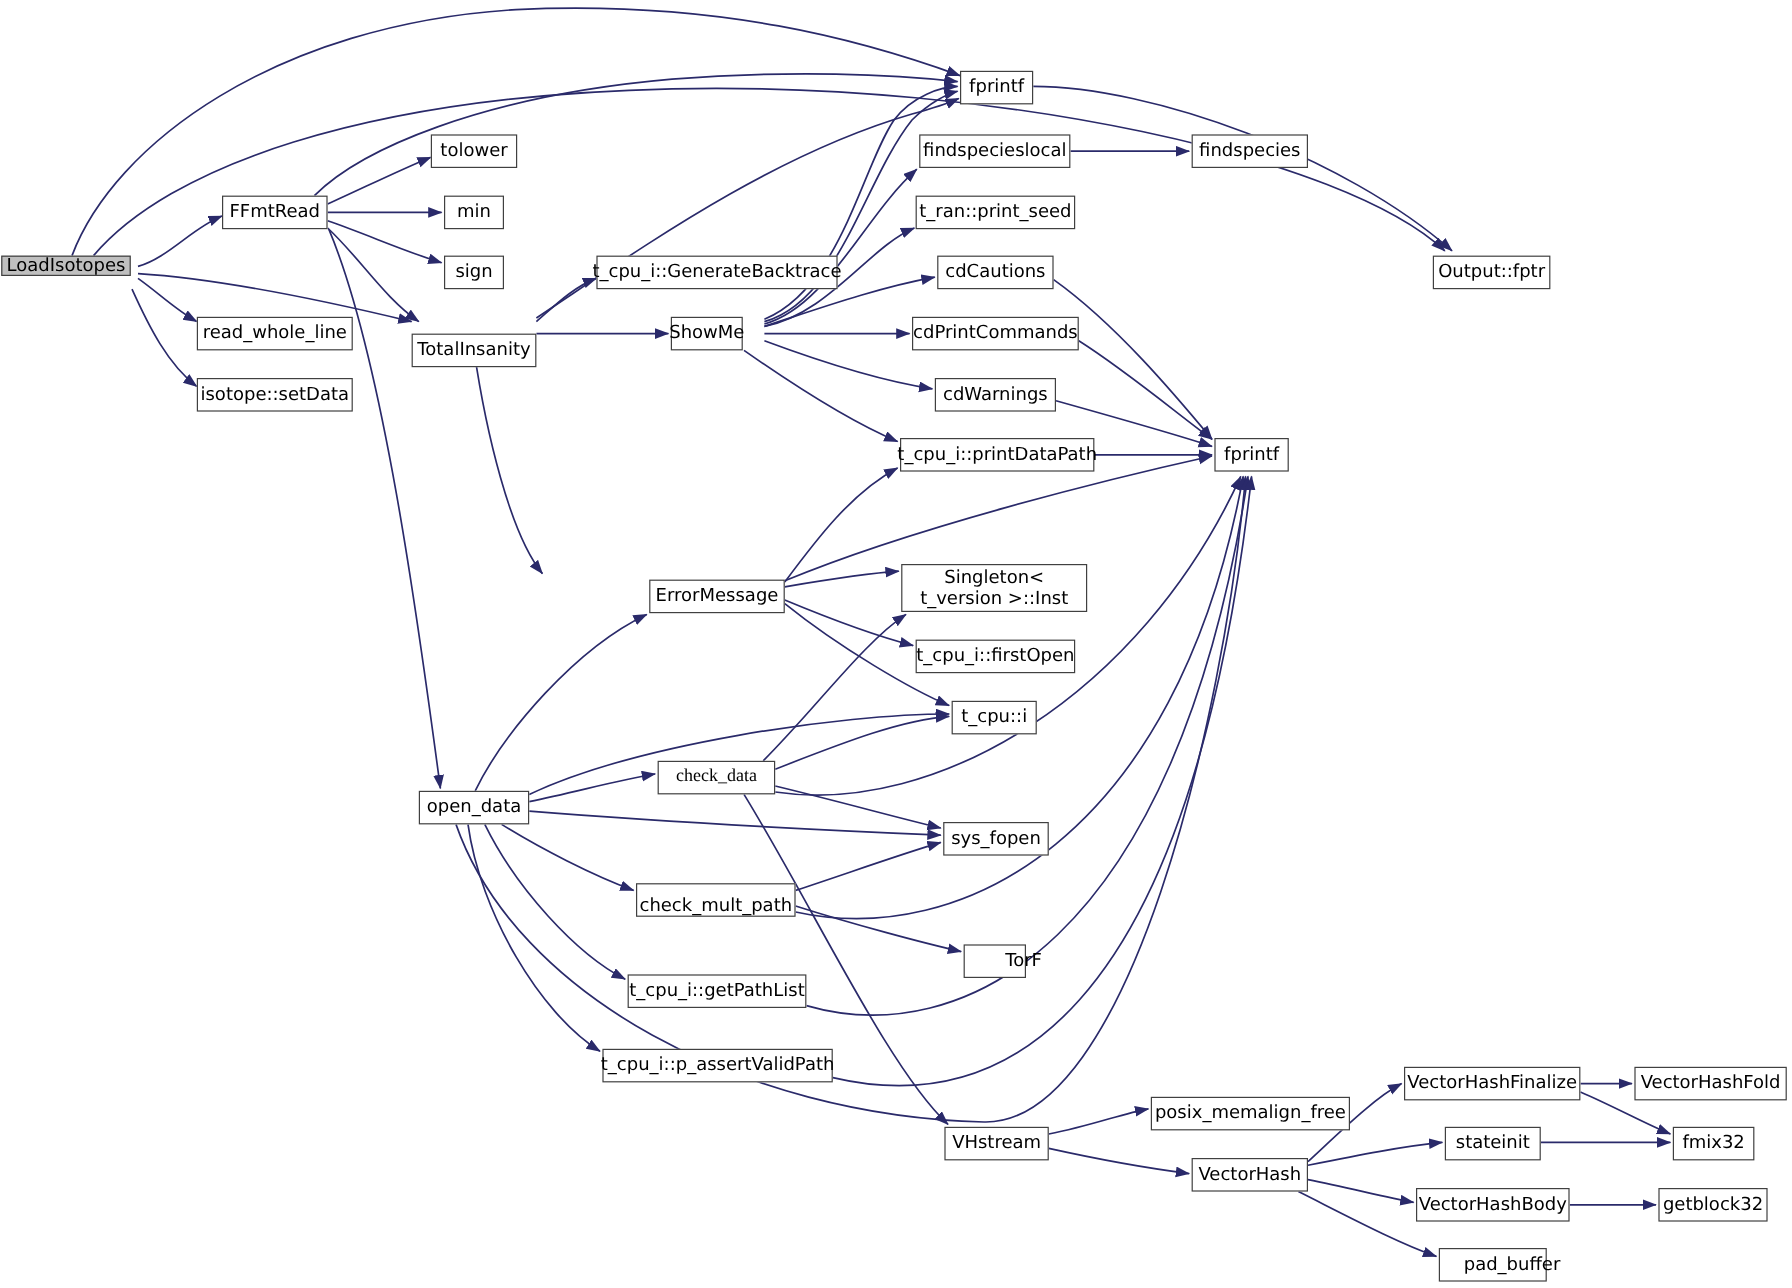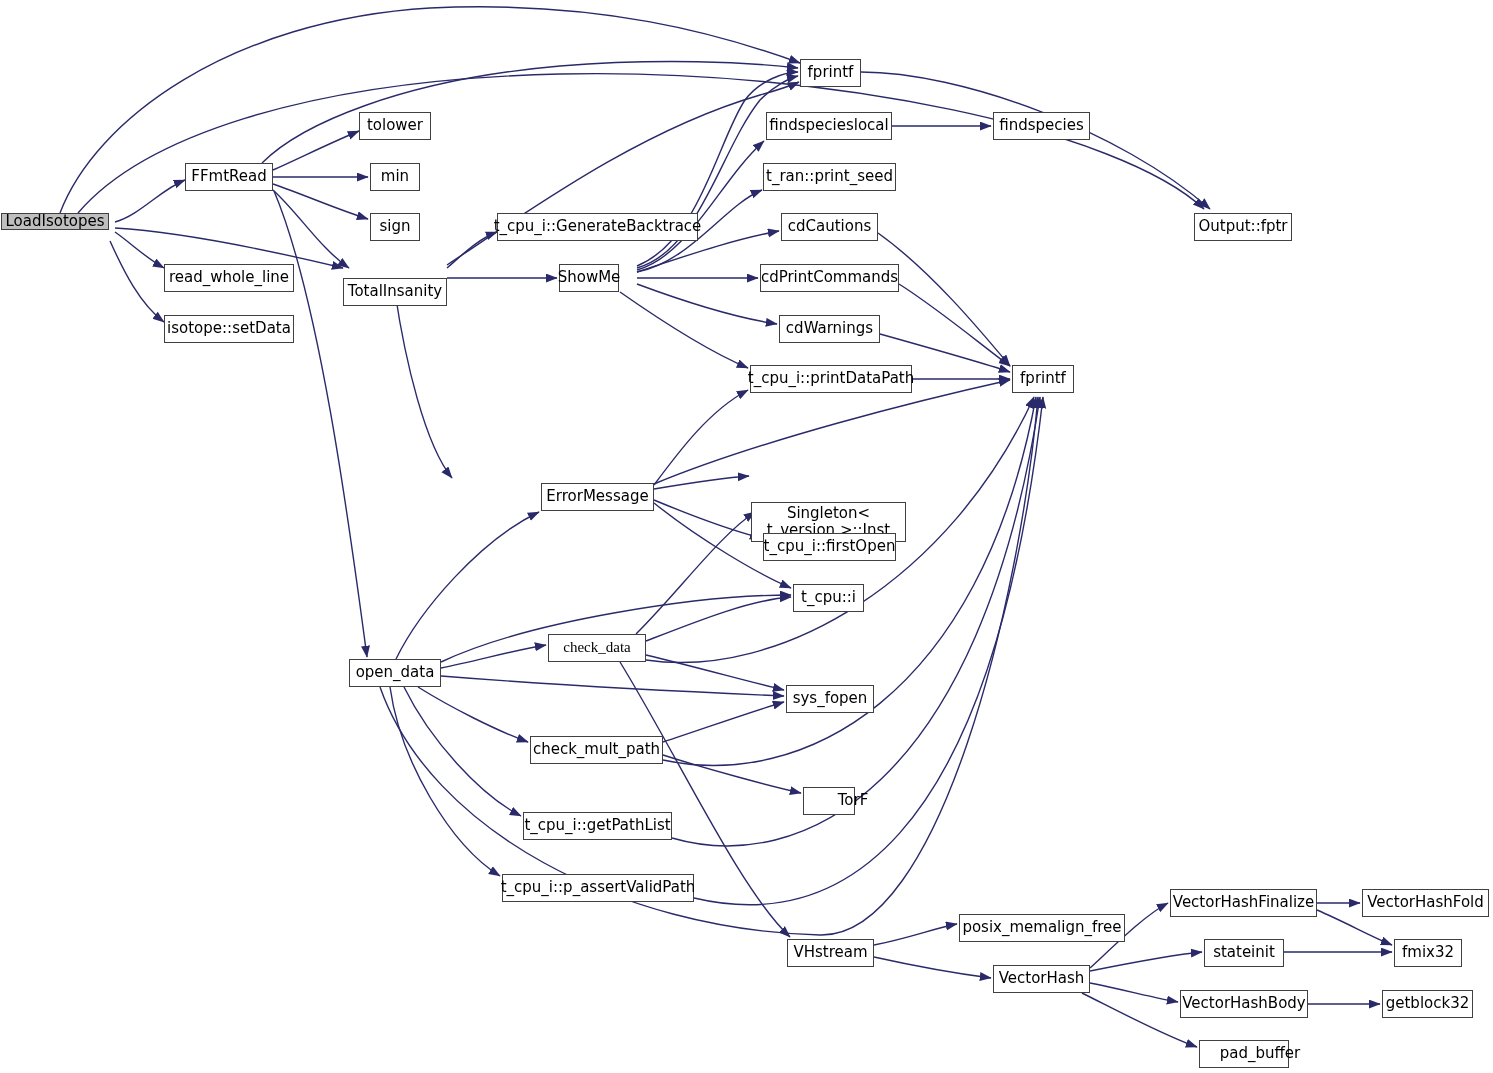--- a/index.html
+++ b/index.html
@@ -165,39 +165,39 @@
       </div>
       <div class="node" style="left: 750px; top: 365px; width: 162px; height: 28px;">
         <span>t_cpu_i::printDataPath</span>
       </div>
       <div class="node" style="left: 1012px; top: 365px; width: 62px; height: 28px;">
         <span>fprintf</span>
       </div>
       <div class="node" style="left: 541px; top: 483px; width: 113px; height: 28px;">
         <span>ErrorMessage</span>
       </div>
-      <div class="node multiline" style="left: 751px; top: 470px; width: 155px; height: 40px; margin-top: 32px;">
+      <div class="node multiline" style="left: 751px; top: 470px; width: 155px; height: 40px;">
         <span>Singleton&lt; t_version &gt;::Inst</span>
       </div>
       <div class="node" style="left: 763px; top: 533px; width: 133px; height: 28px;">
         <span>t_cpu_i::firstOpen</span>
       </div>
       <div class="node" style="left: 793px; top: 584px; width: 71px; height: 28px;">
         <span>t_cpu::i</span>
       </div>
       <div class="node" style="left: 548px; top: 634px; width: 98px; height: 28px; font-family: Liberation Serif, serif;">
         <span>check_data</span>
       </div>
       <div class="node" style="left: 349px; top: 659px; width: 92px; height: 28px;">
         <span>open_data</span>
       </div>
       <div class="node" style="left: 786px; top: 685px; width: 88px; height: 28px;">
         <span>sys_fopen</span>
       </div>
-      <div class="node" style="left: 530px; top: 736px; width: 133px; height: 28px;">
+      <div class="node" style="left: 530px; top: 736px; width: 133px; height: 28px; align-items: flex-end;">
         <span>check_mult_path</span>
       </div>
       <div class="node" style="left: 803px; top: 787px; width: 52px; height: 28px; padding-left: 48px;">
         <span>TorF</span>
       </div>
       <div class="node" style="left: 523px; top: 812px; width: 149px; height: 28px;">
         <span>t_cpu_i::getPathList</span>
       </div>
       <div class="node" style="left: 502px; top: 874px; width: 192px; height: 28px;">
         <span>t_cpu_i::p_assertValidPath</span>

